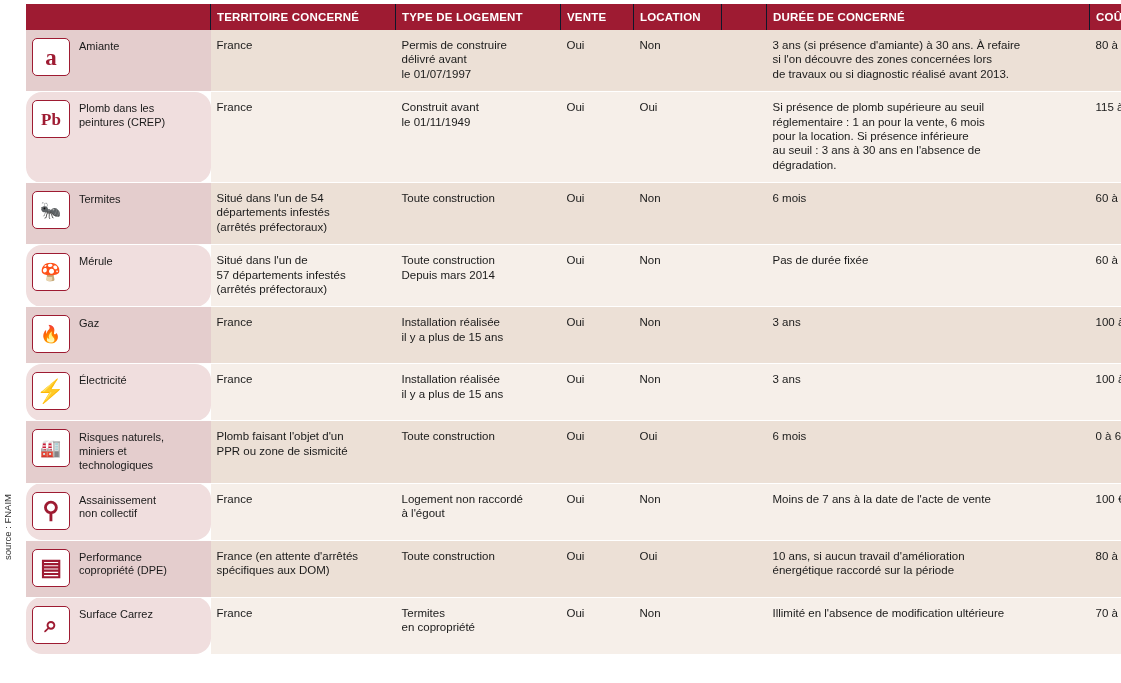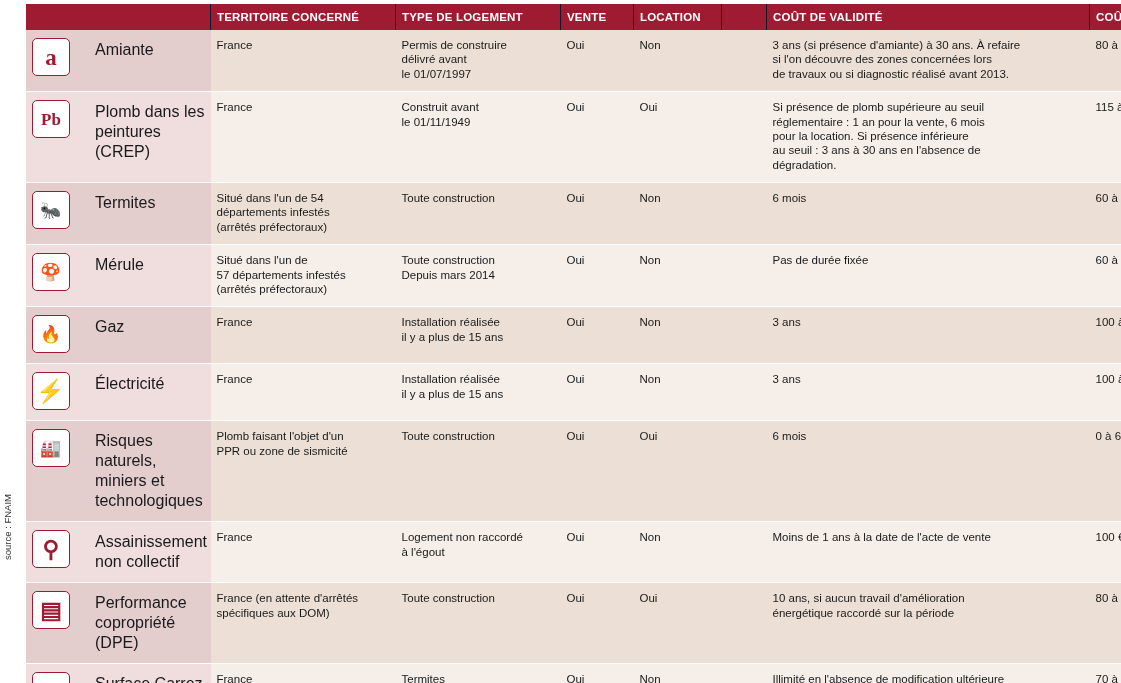--- a/index.html
+++ b/index.html
@@ -72,21 +72,21 @@
     font-size: 11.5px;
     color: #1a1a1a;
     vertical-align: top;
     padding: 8px 6px 10px 6px;
     border-bottom: 1px solid #ffffff;
     line-height: 1.25;
   }
   tr.row-odd td { background: #ece0d6; }
   tr.row-even td { background: #f6efe9; }
   tr.row-odd td.namecell { background: #e4cdcd; }
-  tr.row-even td.namecell { background: #f0dede; }
+  tr.row-even td.namecell { background: #f0dede; border-radius: 16px; }
 
   td.namecell {
     padding: 7px 6px 8px 8px;
   }
   .namewrap {
     display: flex;
     align-items: flex-start;
     gap: 9px;
   }
   .icon {
@@ -105,45 +105,44 @@
   .icon .glyph {
     font-family: "Liberation Serif", serif;
     font-weight: bold;
     font-size: 23px;
     line-height: 1;
     color: #9e1b32;
   }
   .icon .glyph.small { font-size: 17px; }
   .label {
     padding-top: 2px;
-    font-size: 16px;
+    font-size: 11px;
     color: #1a1a1a;
     line-height: 1.25;
-    margin-left: 16px;
   }
   .cellline { display: block; }
 </style>
 </head>
 <body>
 
 <div class="page">
 
   <div class="side-source">source : FNAIM</div>
 
 
   <table class="diag">
     <thead>
       <tr>
         <th class="first"></th>
         <th class="c-terr">TERRITOIRE CONCERNÉ</th>
         <th class="c-type">TYPE DE LOGEMENT</th>
         <th class="c-vente">VENTE</th>
         <th class="c-loc">LOCATION</th>
         <th class="c-spacer"></th>
-        <th class="c-duree">COÛT DE VALIDITÉ</th>
+        <th class="c-duree">DURÉE DE CONCERNÉ</th>
         <th class="c-cout">COÛT MOYEN TOTAL</th>
       </tr>
     </thead>
     <tbody>
         <tr class="row-odd">
           <td class="namecell">
             <div class="namewrap">
               <span class="icon">
                 <span class="glyph">a</span>
               </span>
@@ -414,21 +413,21 @@
           <td>
             <span class="cellline">Oui</span>
           </td>
           <td>
             <span class="cellline">Non</span>
           </td>
           <td>
             <span class="cellline"></span>
           </td>
           <td>
-            <span class="cellline">Moins de 1 ans à la date de l'acte de vente</span>
+            <span class="cellline">Moins de 7 ans à la date de l'acte de vente</span>
           </td>
           <td>
             <span class="cellline">100 € à 150 € **</span>
           </td>
         </tr>
         <tr class="row-odd">
           <td class="namecell">
             <div class="namewrap">
               <span class="icon">
                 <span class="glyph">▤</span>

